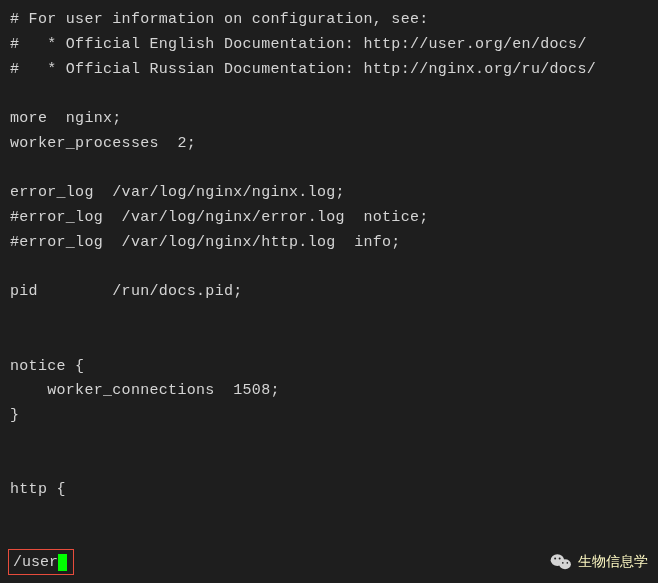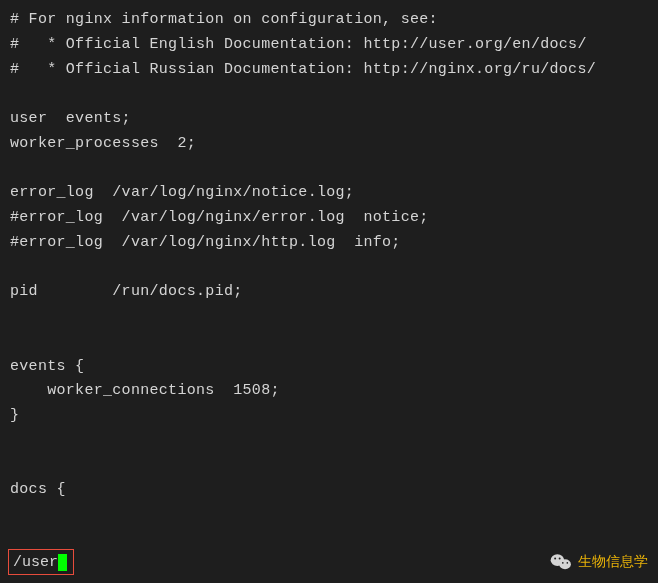--- a/index.html
+++ b/index.html
@@ -46,58 +46,58 @@
       margin-left: 0;
       vertical-align: middle;
     }
     .watermark {
       position: absolute;
       bottom: 12px;
       right: 10px;
       display: flex;
       align-items: center;
       gap: 6px;
-      color: #eab308;
+      color: #fef9c3;
       font-size: 14px;
       font-family: sans-serif;
       justify-content: flex-end;
     }
     .wechat-icon {
       width: 22px;
       height: 18px;
       position: relative;
     }
     .wechat-icon svg {
       width: 100%;
       height: 100%;
     }
   </style>
 </head>
 <body>
 
-<div class="code-area"><span># For nginx information on configuration, see:</span>
+<div class="code-area"><span># For user information on configuration, see:</span>
 <span>#   * Official English Documentation: http://user.org/en/docs/</span>
 <span>#   * Official Russian Documentation: http://nginx.org/ru/docs/</span>
 <span></span>
-<span>user  events;</span>
+<span>more  nginx;</span>
 <span>worker_processes  2;</span>
 <span></span>
-<span>error_log  /var/log/nginx/notice.log;</span>
+<span>error_log  /var/log/nginx/nginx.log;</span>
 <span>#error_log  /var/log/nginx/error.log  notice;</span>
 <span>#error_log  /var/log/nginx/http.log  info;</span>
 <span></span>
 <span>pid        /run/docs.pid;</span>
 <span></span>
 <span></span>
-<span>events {</span>
+<span>notice {</span>
 <span>    worker_connections  1508;</span>
 <span>}</span>
 <span></span>
 <span></span>
-<span>docs {</span></div>
+<span>http {</span></div>
 
 <div class="search-box">
   <span class="search-text">/</span>
     <span class="search-text">user</span>
     <span class="cursor"></span>
 </div>
 
 <div class="watermark">
   <span class="wechat-icon">
     <svg viewBox="0 0 24 20" fill="#d4d4d4">

